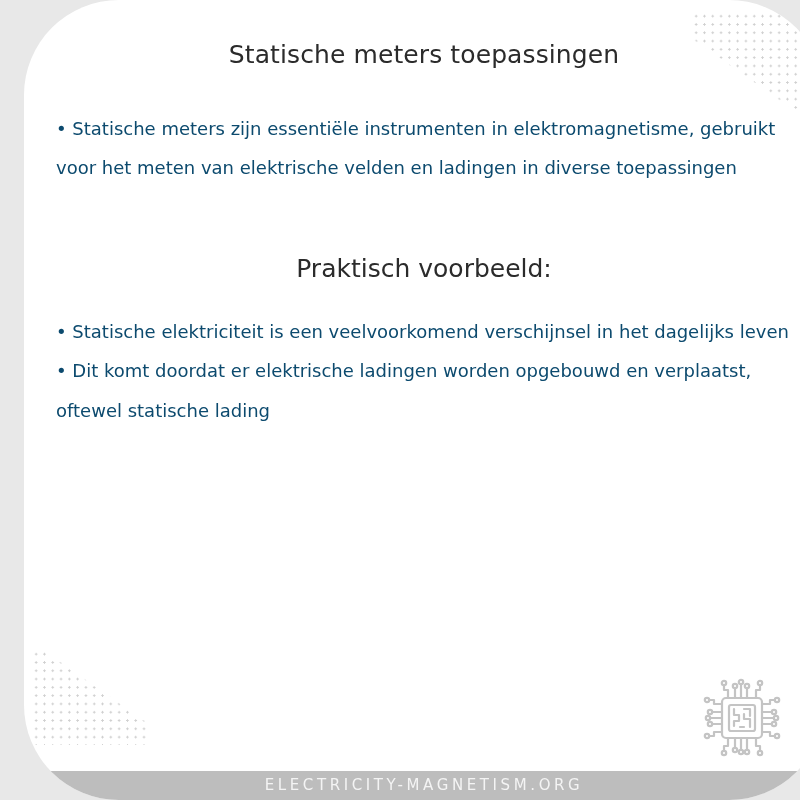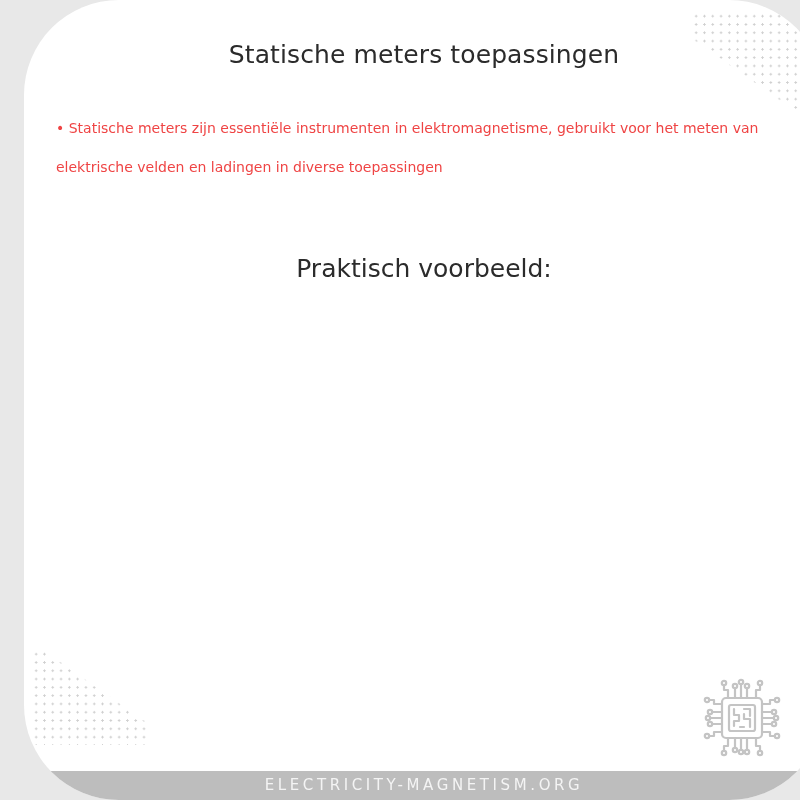--- a/index.html
+++ b/index.html
@@ -35,21 +35,21 @@
       text-align: center;
       font-size: 25px; color: #2b2b2b; letter-spacing: 0.1px;
     }
     .subtitle {
       position: absolute; left: 0; width: 800px; top: 254px;
       text-align: center;
       font-size: 25px; color: #2b2b2b;
     }
     .para {
       position: absolute; left: 32px; width: 740px;
-      font-size: 14px; line-height: 39.3px; color: #ef4444;
+      font-size: 18px; line-height: 39.3px; color: #0c4a6e;
       margin: 0;
     }
     .p1 { top: 109px; }
     .p2 { top: 312px; }
     .para .item { display: block; }
     .chip {
       position: absolute; left: 676px; top: 676px; width: 84px; height: 84px;
     }
     .banner {
       position: absolute; left: 0; top: 771px; width: 800px; height: 29px;
@@ -70,20 +70,22 @@
 
   <div class="title">Statische meters toepassingen</div>
 
   <p class="para p1">
     <span class="item">• Statische meters zijn essentiële instrumenten in elektromagnetisme, gebruikt voor het meten van elektrische velden en ladingen in diverse toepassingen</span>
   </p>
 
   <div class="subtitle">Praktisch voorbeeld:</div>
 
   <p class="para p2">
+    <span class="item">• Statische elektriciteit is een veelvoorkomend verschijnsel in het dagelijks leven</span>
+    <span class="item">• Dit komt doordat er elektrische ladingen worden opgebouwd en verplaatst, oftewel statische lading</span>
   </p>
 
   <div class="chip">
     <svg width="84" height="84" viewBox="0 0 84 84" fill="none" stroke="#c4c4c4" stroke-width="2.2" stroke-linecap="round" stroke-linejoin="round">
 
       <rect x="22" y="22" width="40" height="40" rx="4"></rect>
       <rect x="29" y="29" width="26" height="26" rx="2"></rect>
 
       <path d="M34 33 v6 h5 v6 h-5 v5"></path>
       <path d="M44 33 h6 v7"></path>

